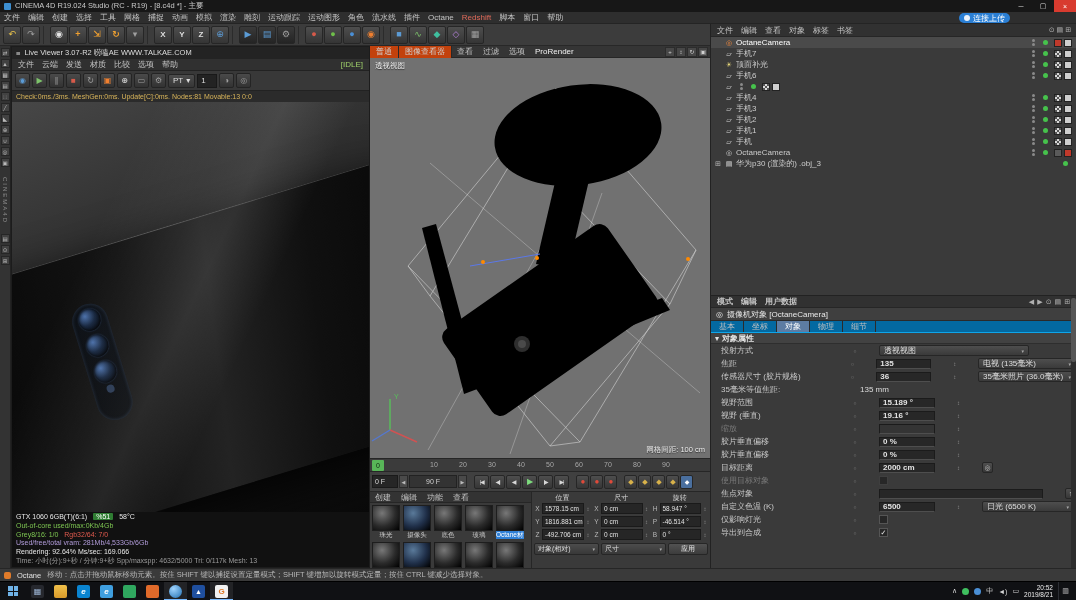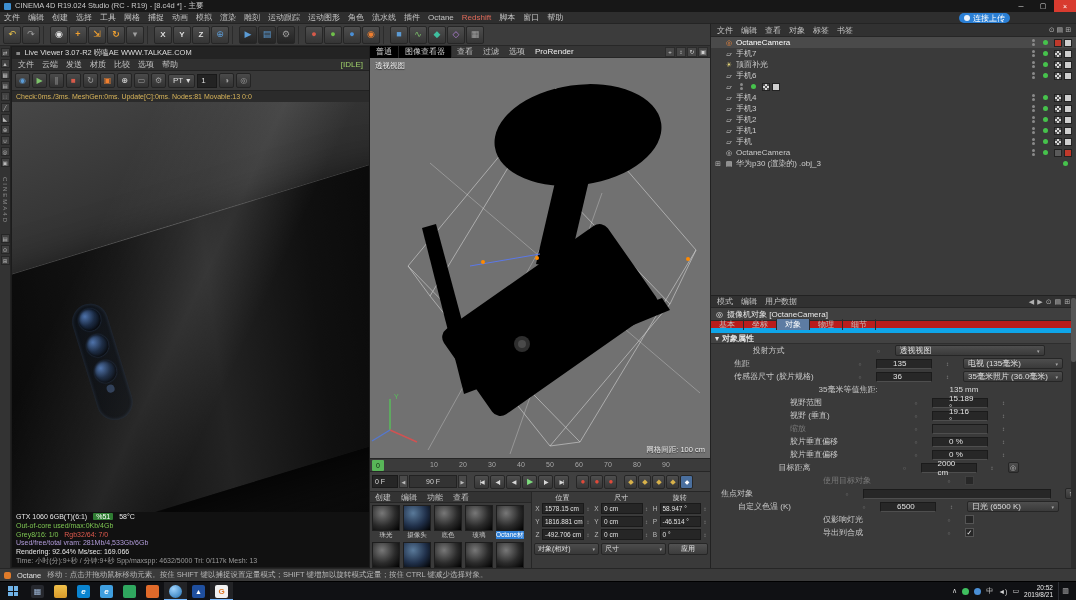--- a/index.html
+++ b/index.html
@@ -54,21 +54,21 @@
   .cam-strip { position:absolute; left:120px; top:50px; width:36px; height:120px; background:linear-gradient(#0c1016,#05070a); border-radius:18px; box-shadow:inset 0 0 4px rgba(120,160,220,.25); }
   .lens { width:22px; height:22px; margin:5px auto 3px; border-radius:50%; background:radial-gradient(circle at 34% 30%, #4a6fa8 0%, #16263f 45%, #02060d 78%); box-shadow:inset 0 0 3px #000, 0 0 2px rgba(90,140,220,.4); }
   .flash { width:8px; height:8px; margin:3px auto; border-radius:50%; background:#263650; }
   .sheen { position:absolute; inset:0; background:linear-gradient(115deg, transparent 26%, rgba(255,255,255,.05) 42%, rgba(255,255,255,.09) 50%, transparent 63%); pointer-events:none; }
   .lv-stats { height:55px; background:#111; padding:1px 4px; font-size:7px; line-height:8.8px; white-space:nowrap; overflow:hidden; }
   .st-wht{color:#e8e8e8} .st-grn{color:#7ec752} .st-red{color:#e05a4e} .st-pur{color:#b39ddb} .st-gry{color:#9a9a9a}
   .gpu-chip { background:#2f7d32; color:#fff; padding:0 3px; border-radius:1px; margin:0 6px; }
 
   
   .vp-header { position:absolute; left:370px; top:46px; width:340px; height:12px; background:#353535; border-bottom:1px solid #262626; display:flex; align-items:center; }
-  .vtab { padding:0 6px; height:12px; display:flex; align-items:center; background:#000000; border-right:1px solid #282828; color:#cfcfcf; }
+  .vtab { padding:0 6px; height:12px; display:flex; align-items:center; background:#c2410c; border-right:1px solid #282828; color:#cfcfcf; }
   .vmenu { padding:0 5px; color:#c4c4c4; }
   .vmenu.pro { color:#f0f0f0; }
   .vp-viewicons { margin-left:auto; display:flex; gap:1px; padding-right:2px; }
   .vvi { width:10px; height:10px; background:#474747; border:1px solid #2c2c2c; display:flex; align-items:center; justify-content:center; font-size:6px; color:#d0d0d0; }
   .vp-canvas { position:absolute; left:370px; top:58px; width:340px; height:400px; background:#717171; overflow:hidden; }
   .view-label { position:absolute; left:5px; top:3px; color:#f0f0f0; font-size:7.5px; text-shadow:0 1px 1px rgba(0,0,0,.6); }
   .grid-label { position:absolute; right:5px; bottom:3px; color:#ededed; font-size:7.5px; text-shadow:0 1px 1px rgba(0,0,0,.6); }
 
   
   .vp-ruler { position:absolute; left:370px; top:458px; width:340px; height:14px; background:#3b3b3b; border-top:1px solid #262626; border-bottom:1px solid #262626; }
@@ -127,32 +127,32 @@
   .om-green { width:5px; height:5px; border-radius:50%; background:#46c24c; margin:0 4px; }
   .om-tag { width:8px; height:8px; border:1px solid #222; margin-left:2px; background:#666; }
   .om-tag.checker { background:repeating-conic-gradient(#d8d8d8 0% 25%, #555 0% 50%); background-size:4px 4px; }
   .om-tag.white { background:#cfcfcf; }
   .om-tag.red { background:#c0392b; }
   .om-tag.dark { background:#5a5a5a; }
 
   
   .am { position:absolute; left:710px; top:296px; width:366px; height:272px; background:#3a3a3a; border-left:1px solid #222; }
   .am-menu { height:12px; background:#313131; border-bottom:1px solid #262626; display:flex; align-items:center; padding:0 2px; }
-  .am-mi { padding:0 4px; color:#c4c4c4; }
+  .am-mi { padding:0 4px; color:#c4c4c4;font-weight:bold; }
   .am-navicons { margin-left:auto; display:flex; gap:3px; padding-right:4px; color:#b0b0b0; font-size:7px; }
   .am-title { height:13px; display:flex; align-items:center; gap:4px; padding:0 5px; background:#3f3f3f; border-bottom:1px solid #2a2a2a; color:#e8e8e8; }
-  .am-tabs { display:flex; height:12px; background:#b91c1c; border-bottom:5px solid #0ea5e9;align-items:center; }
+  .am-tabs { display:flex; height:12px; background:#0369a1; border-bottom:1px solid #0ea5e9;align-items:center; }
   .am-tab { padding:0 8px; display:flex; align-items:center; border-right:1px solid #2a2a2a; color:#c0c0c0; }
   .am-tab.act { background:#5d7ca3; color:#fff; }
   .am-section { height:11px; display:flex; align-items:center; gap:3px; padding:0 4px; color:#e4e4e4; font-weight:bold; background:#424242; border-bottom:1px solid #2e2e2e; }
-  .am-row { display:flex; align-items:center; height:13px; padding-left:10px; gap:12px;justify-content:center; }
+  .am-row { display:flex; align-items:center; height:13px; padding-left:10px; gap:20px; }
   .am-label { width:110px; color:#c8c8c8; white-space:nowrap; overflow:hidden; }
   .am-label.dis { color:#7a7a7a; }
   .bullet { width:8px; color:#999; font-size:5px; text-align:center; }
-  .fld { height:10px; background:#272727; border:1px solid #1b1b1b; border-bottom-color:#4e4e4e; color:#e2e2e2; display:flex; align-items:center; padding:0 16px; }
+  .fld { height:10px; background:#272727; border:1px solid #1b1b1b; border-bottom-color:#4e4e4e; color:#e2e2e2; display:flex; align-items:center; padding:0 3px;font-weight:bold; }
   .fld.num { width:56px; }
   .fld.dis { background:#343434; color:#808080; }
   .fld.wide { flex:1; margin-right:2px; }
   .spin { width:7px; color:#8a8a8a; font-size:6px; text-align:center; }
   .dd { height:11px; background:linear-gradient(#4e4e4e,#3a3a3a); border:1px solid #262626; border-radius:2px; display:flex; align-items:center; padding:0 4px; gap:3px; color:#ddd; }
   .dd .arr { margin-left:auto; color:#aaa; font-size:5px; }
   .dd.w150 { width:150px; } .dd.w96 { width:100px; } .dd.w90 { width:92px; }
   .static-val { color:#dcdcdc; padding-left:9px; }
   .cb { width:9px; height:9px; background:#272727; border:1px solid #555; display:flex; align-items:center; justify-content:center; color:#e8e8e8; font-size:7px; }
   .cb.dis { border-color:#3f3f3f; }

